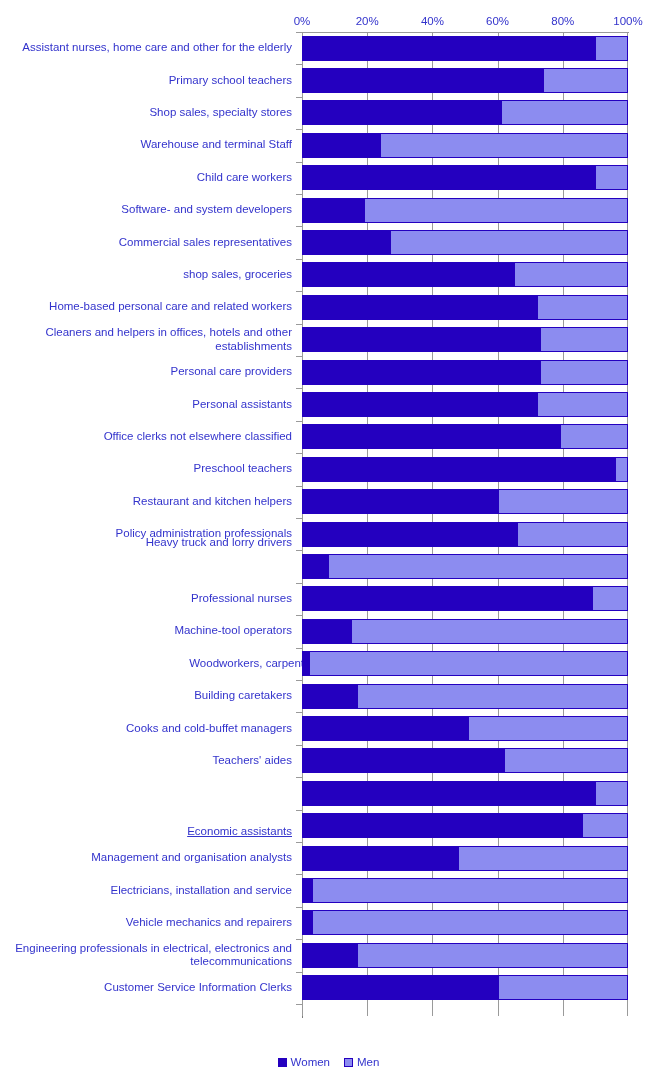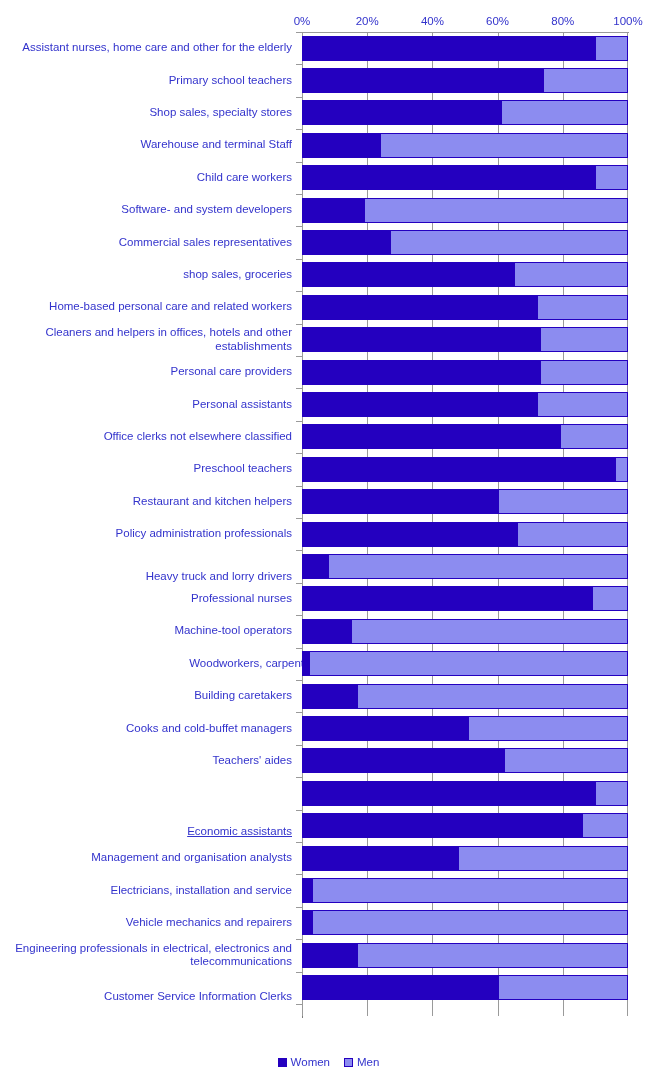--- a/index.html
+++ b/index.html
@@ -212,21 +212,21 @@
       </div>
       <div class="label-cell" style="top: 421.2px;">
         <span>Preschool teachers</span>
       </div>
       <div class="label-cell" style="top: 453.6px;">
         <span>Restaurant and kitchen helpers</span>
       </div>
       <div class="label-cell" style="top: 486px;">
         <span>Policy administration professionals</span>
       </div>
-      <div class="label-cell" style="top: 529px; padding-left: 7px;">
+      <div class="label-cell" style="top: 495px; padding-left: 7px;">
         <span>Heavy truck and lorry drivers</span>
       </div>
       <div class="label-cell" style="top: 550.8px;">
         <span>Professional nurses</span>
       </div>
       <div class="label-cell" style="top: 583.2px;">
         <span>Machine-tool operators</span>
       </div>
       <div class="label-cell" style="top: 615.6px; margin-left: 28px;">
         <span>Woodworkers, carpenters</span>
@@ -248,21 +248,21 @@
       </div>
       <div class="label-cell" style="top: 842.4px;">
         <span>Electricians, installation and service</span>
       </div>
       <div class="label-cell" style="top: 874.8px;">
         <span>Vehicle mechanics and repairers</span>
       </div>
       <div class="label-cell" style="top: 907.2px;">
         <span>Engineering professionals in electrical, electronics and telecommunications</span>
       </div>
-      <div class="label-cell" style="top: 939.6px; align-items: flex-end;">
+      <div class="label-cell" style="top: 939.6px;">
         <span>Customer Service Information Clerks</span>
       </div>
     </div>
 
   <div id="axis-top-spine"></div>
   <div id="axis-left-spine"></div>
 
   <div id="plot-area">
       <div class="gridline" style="left: 0px;"></div>
       <div class="gridline" style="left: 65.2px;"></div>

